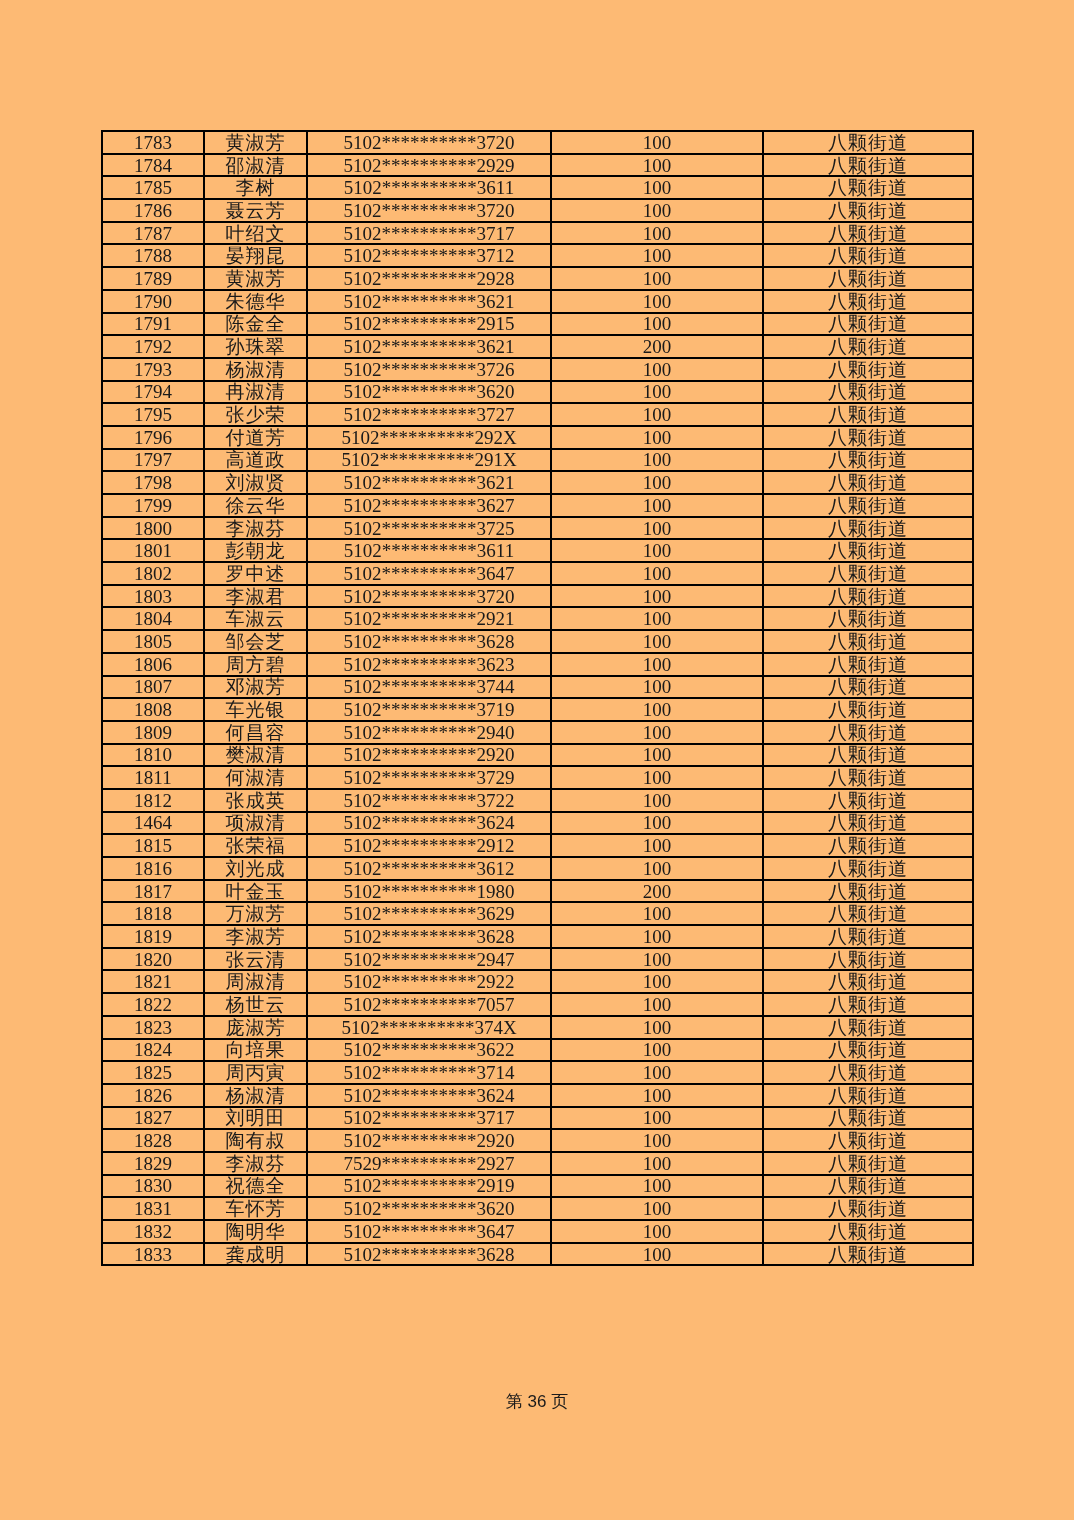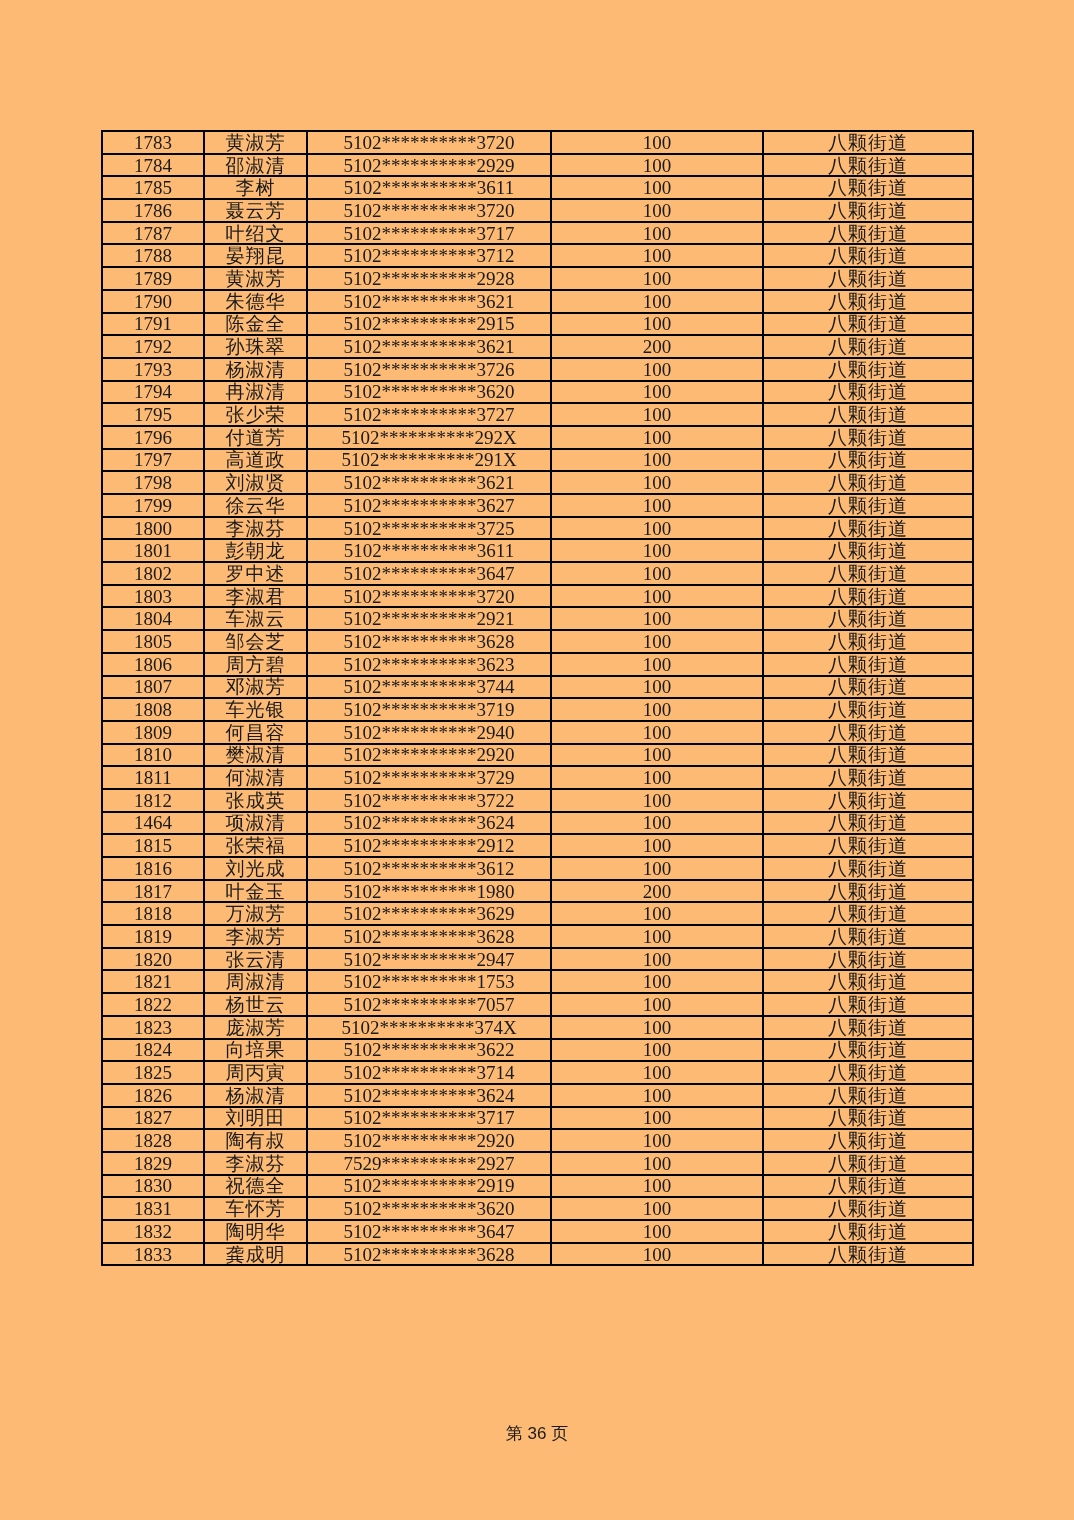--- a/index.html
+++ b/index.html
@@ -34,21 +34,21 @@
     padding: 0;
     white-space: nowrap;
     overflow: hidden;
     height: 20.7px;
   }
   td.col-name { letter-spacing: 1px; margin-left: 36px; }
   td.col-street { letter-spacing: 1px; }
   .footer {
     position: absolute;
     left: 0;
-    top: 1422px;
+    top: 1390px;
     width: 100%;
     text-align: center;
     font-size: 17px;
     font-family: "Liberation Sans", "DejaVu Sans", sans-serif;
     color: #1a1a1a;
   }
 </style>
 </head>
 <body>
 
@@ -356,21 +356,21 @@
     <td class="col-no">1820</td>
     <td class="col-name">张云清</td>
     <td class="col-id">5102**********2947</td>
     <td class="col-amount">100</td>
     <td class="col-street">八颗街道</td>
   </tr>
 
   <tr>
     <td class="col-no">1821</td>
     <td class="col-name">周淑清</td>
-    <td class="col-id">5102**********1753</td>
+    <td class="col-id">5102**********2922</td>
     <td class="col-amount">100</td>
     <td class="col-street">八颗街道</td>
   </tr>
 
   <tr>
     <td class="col-no">1822</td>
     <td class="col-name">杨世云</td>
     <td class="col-id">5102**********7057</td>
     <td class="col-amount">100</td>
     <td class="col-street">八颗街道</td>

